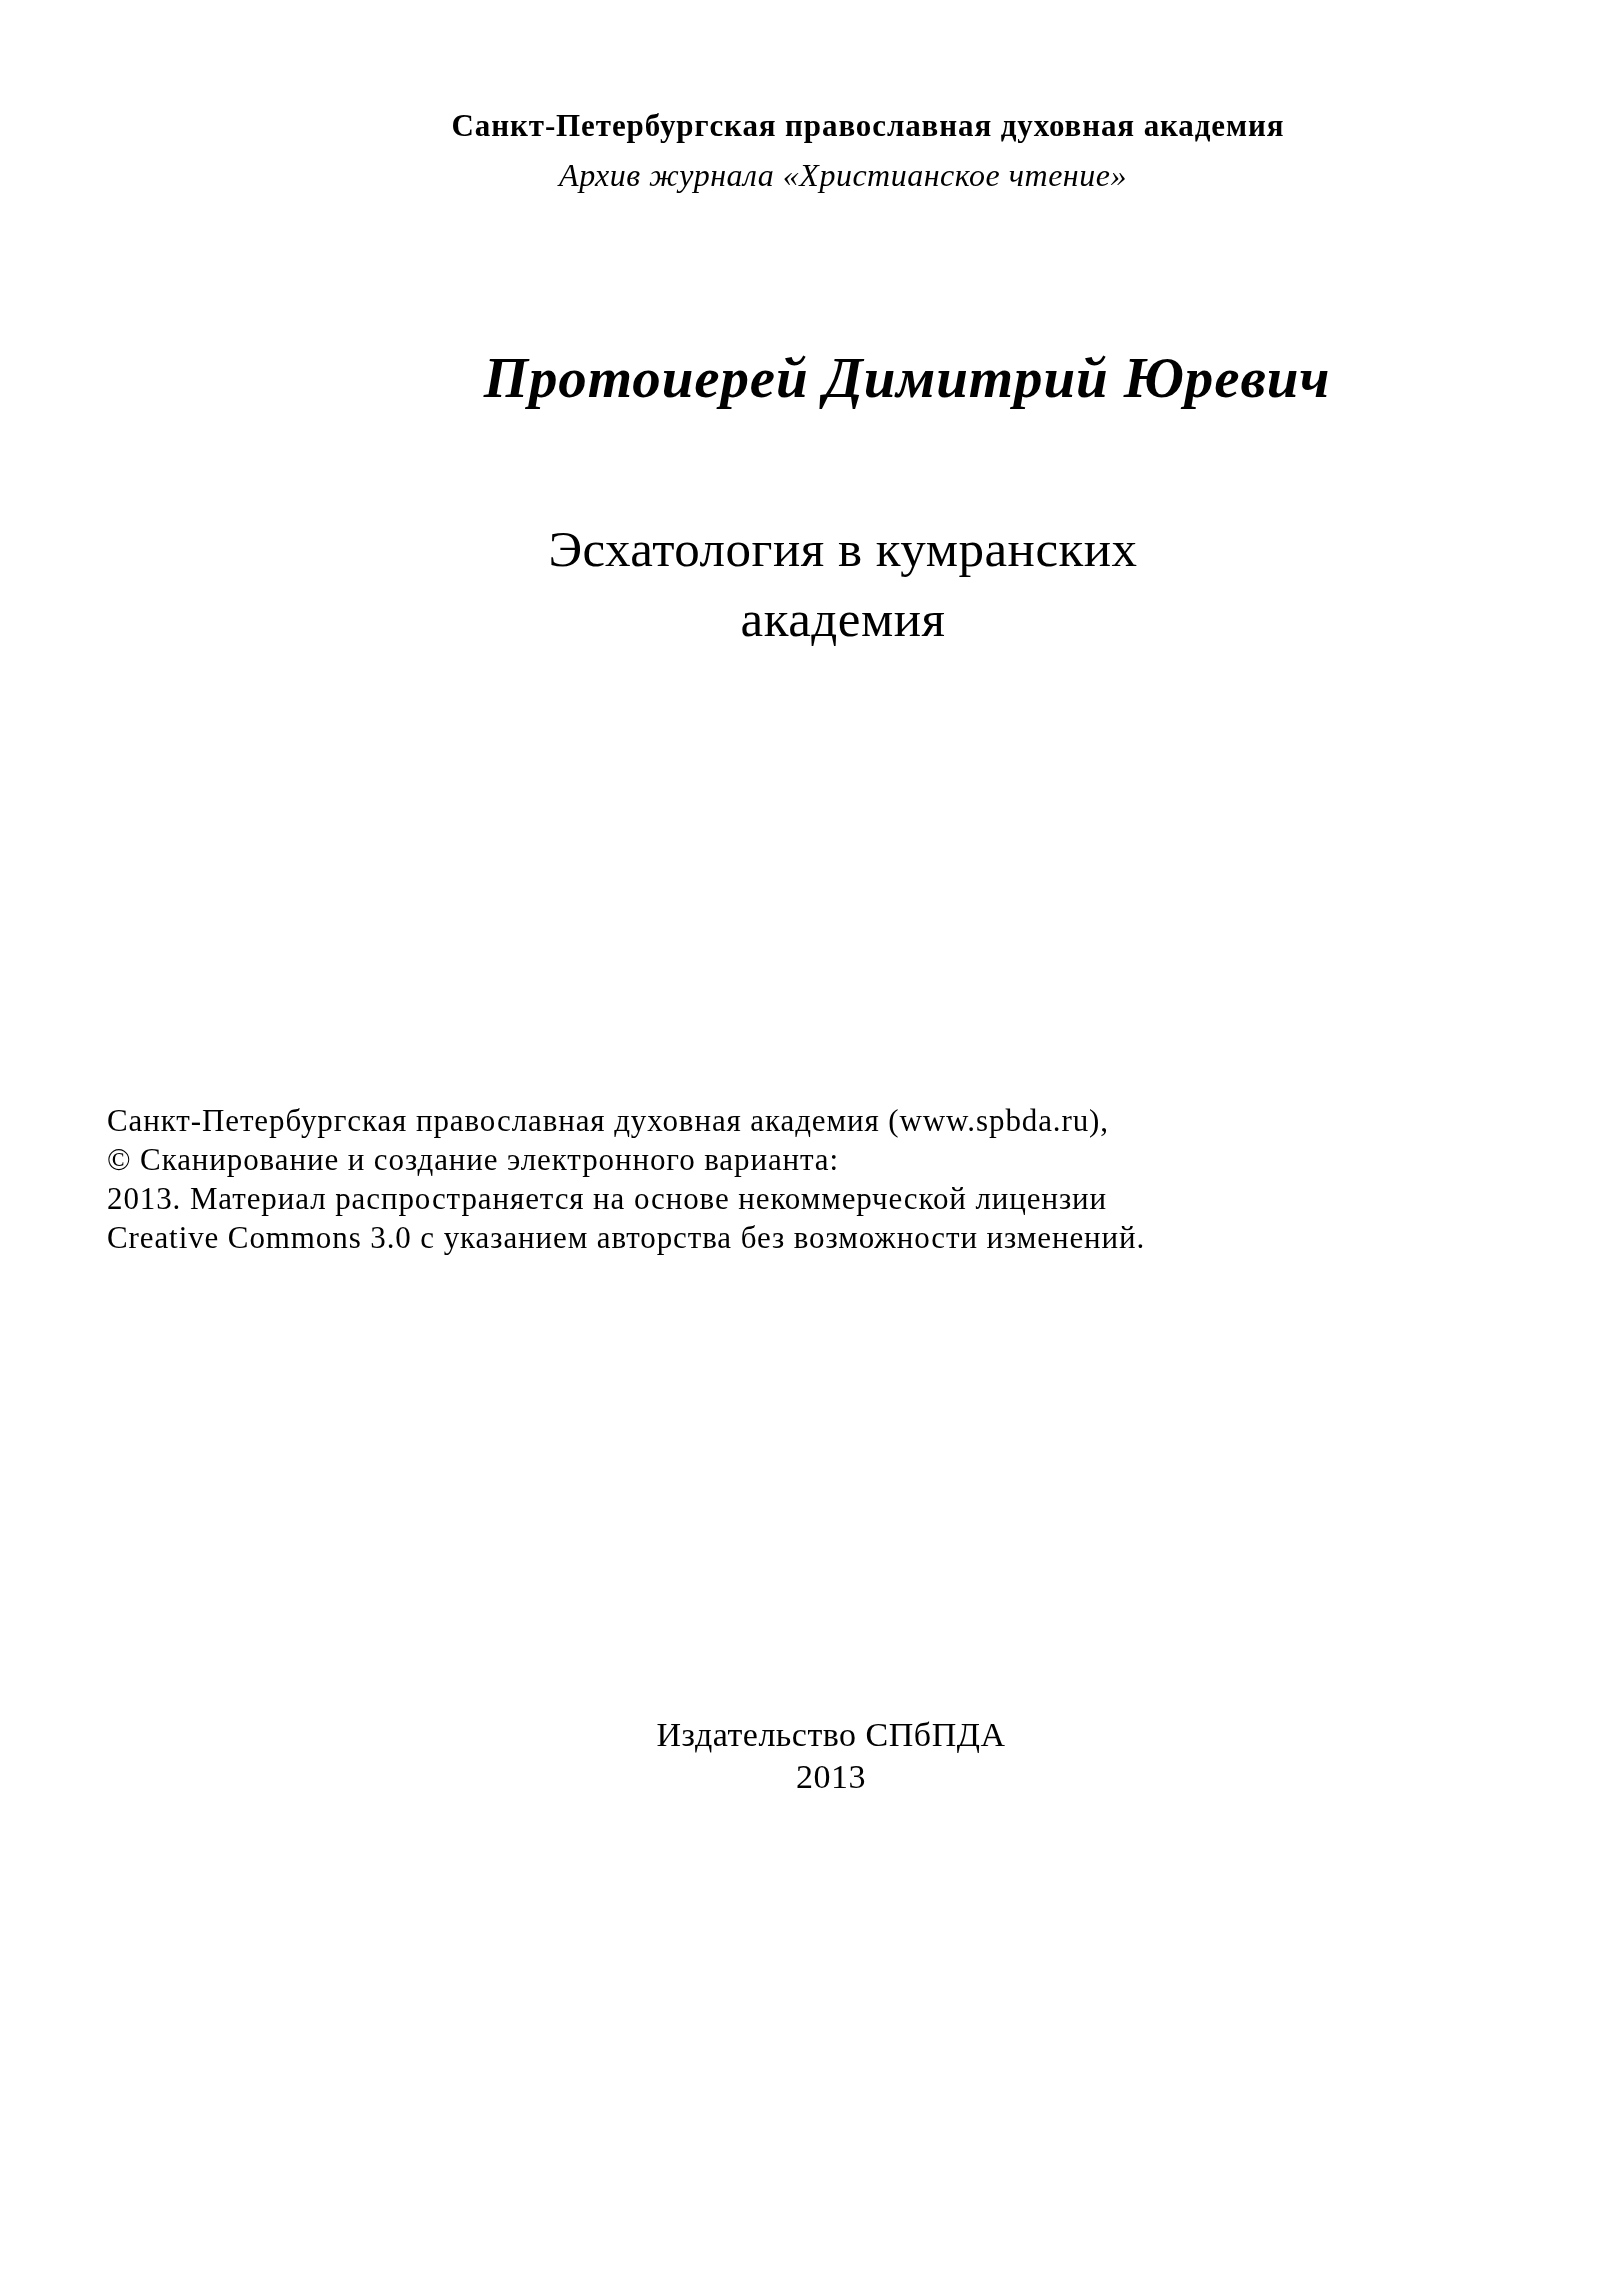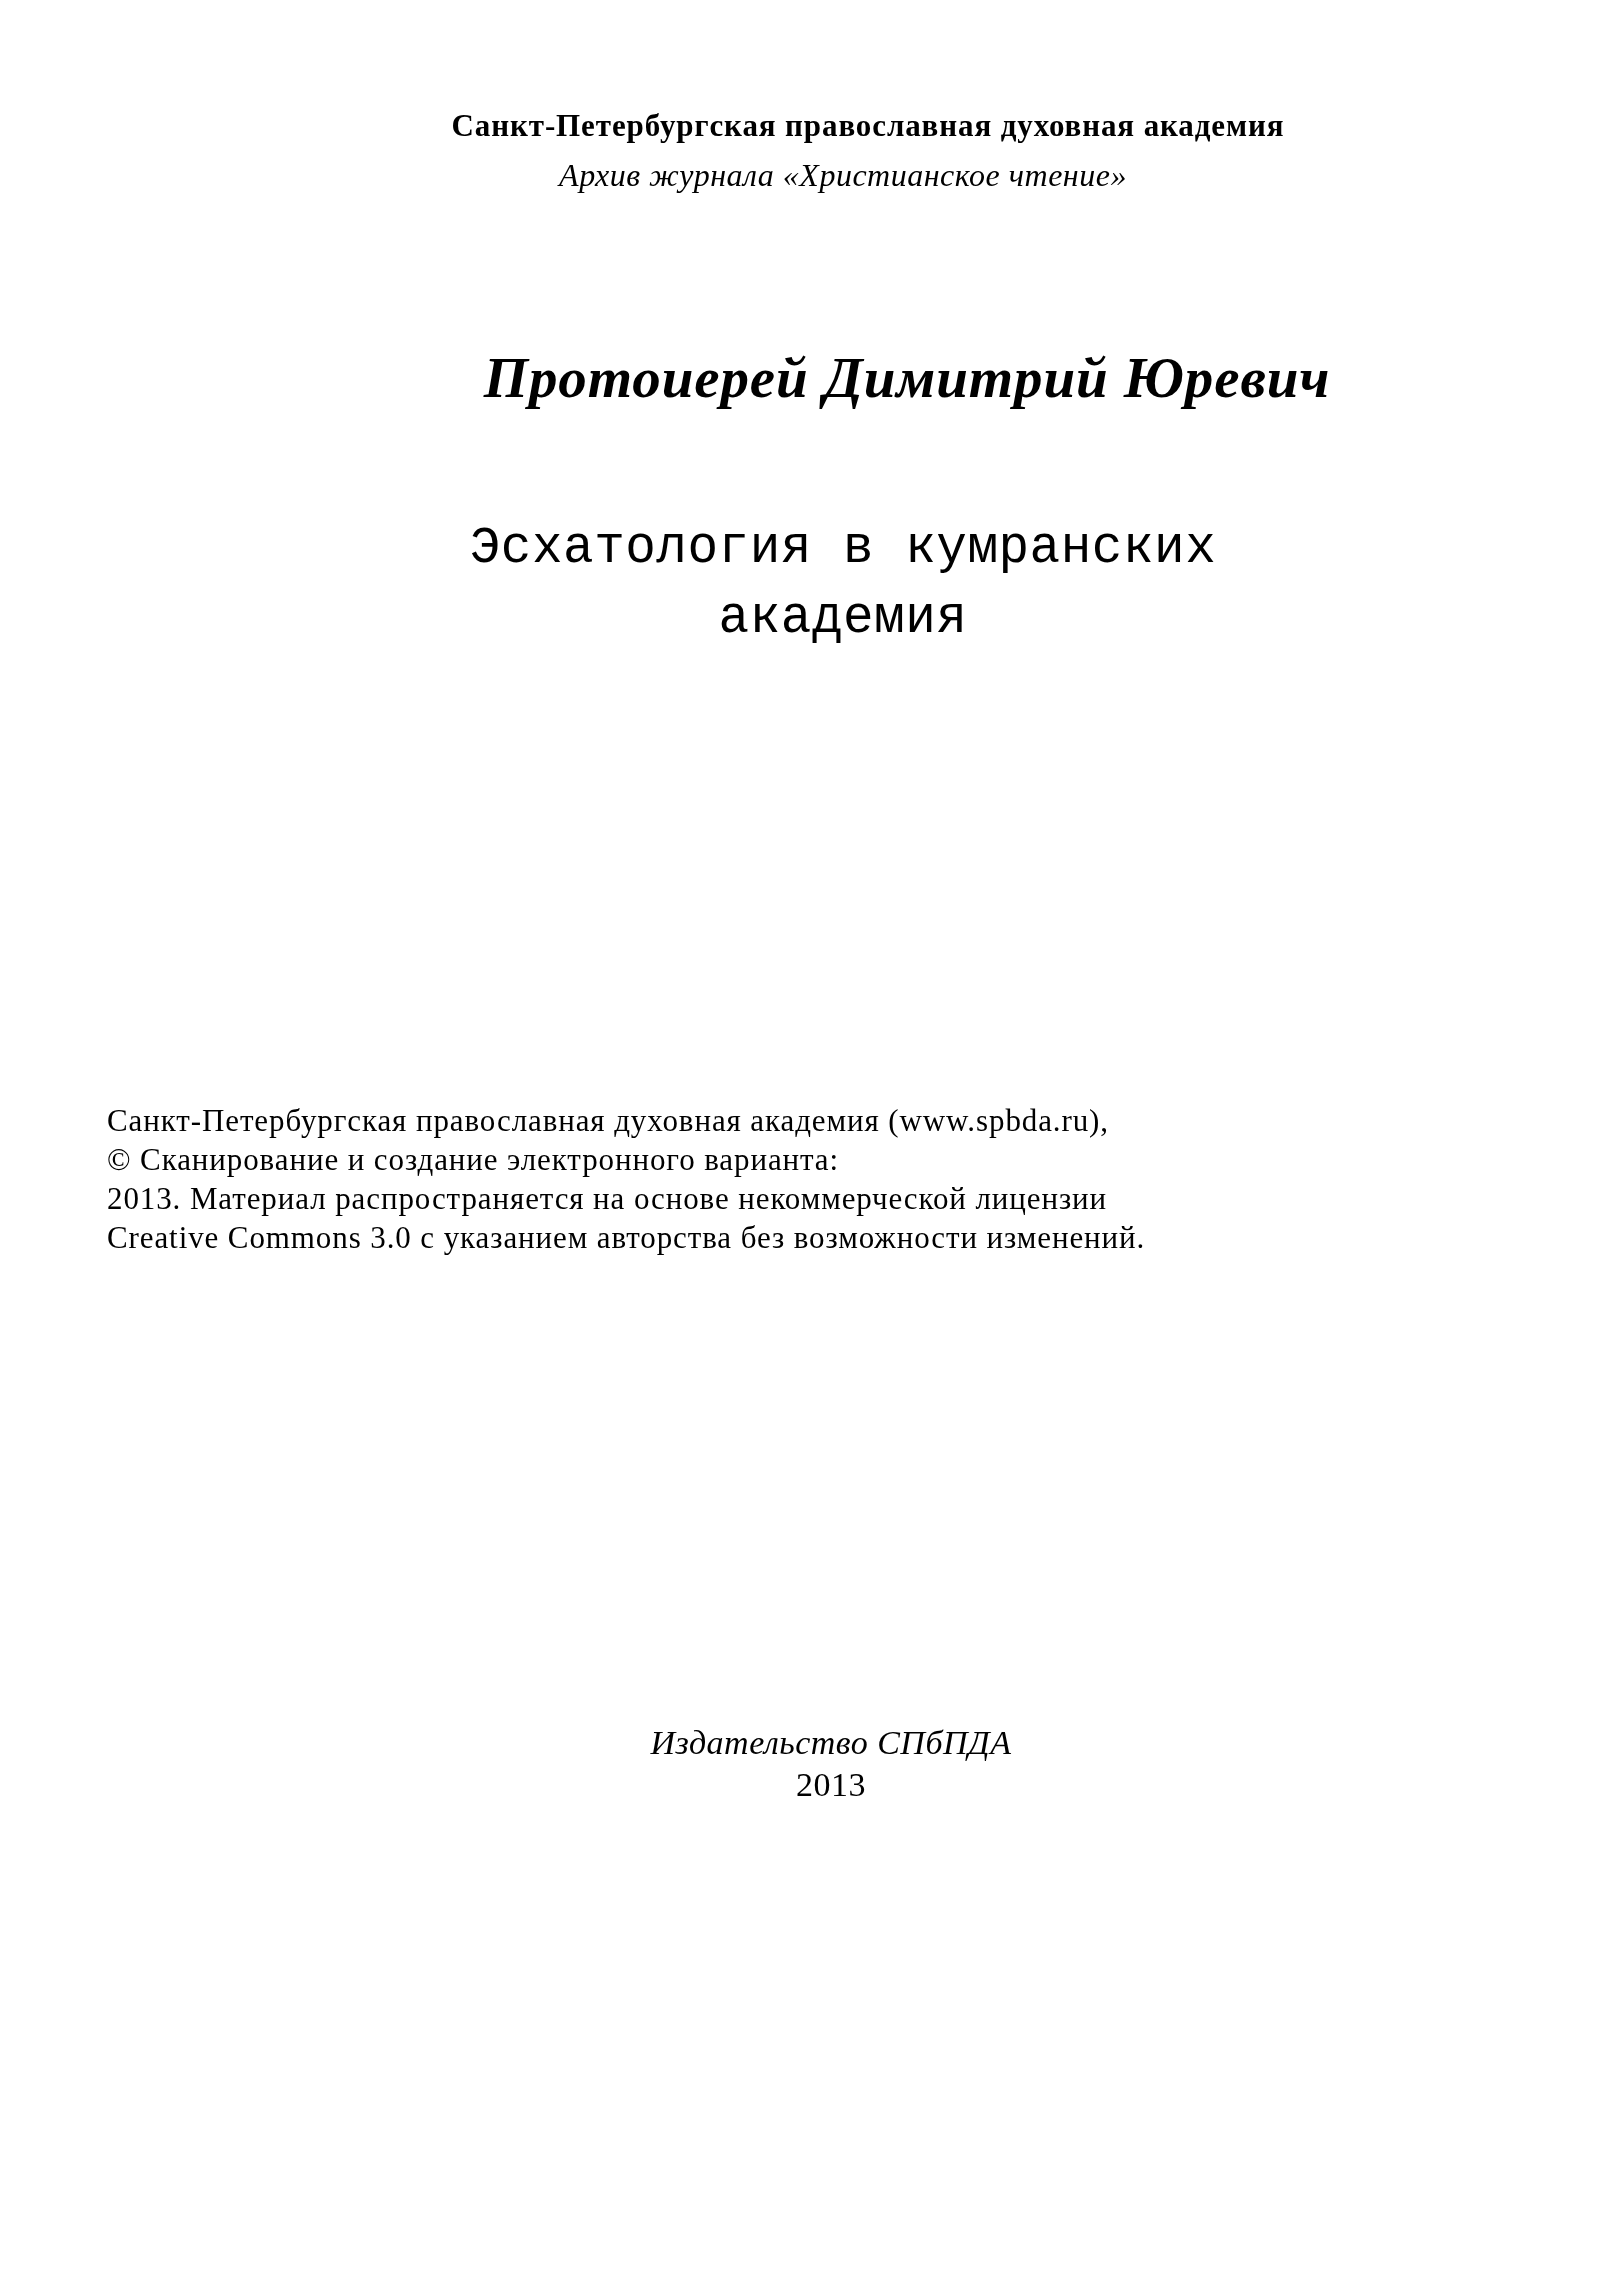--- a/index.html
+++ b/index.html
@@ -48,21 +48,20 @@
     font-style: italic;
     letter-spacing: 0.9px;
   }
   
   .doc-title {
     top: 514px;
     left: 843px;
     font-size: 51px;
     line-height: 70px;
     letter-spacing: 0.5px;
-    font-family: Liberation Mono, monospace;
   }
   
   .publication-info {
     top: 751px;
     left: 843px;
     font-size: 37px;
     line-height: 55px;
     font-style: italic;
     letter-spacing: 1.4px;
   }
@@ -77,22 +76,20 @@
   }
   
   .imprint {
     top: 1714px;
     left: 831px;
     font-size: 34px;
     line-height: 42px;
     letter-spacing: 0.5px;
   }
   .imprint-publisher {
-    font-style: italic;
-    margin-top: 8px;
   }
 </style>
 </head>
 <body>
 
 <div class="page">
 
   <div class="abs centered header-institution">Санкт-Петербургская православная духовная академия</div>
 
   <div class="abs centered header-archive">Архив журнала «Христианское чтение»</div>

